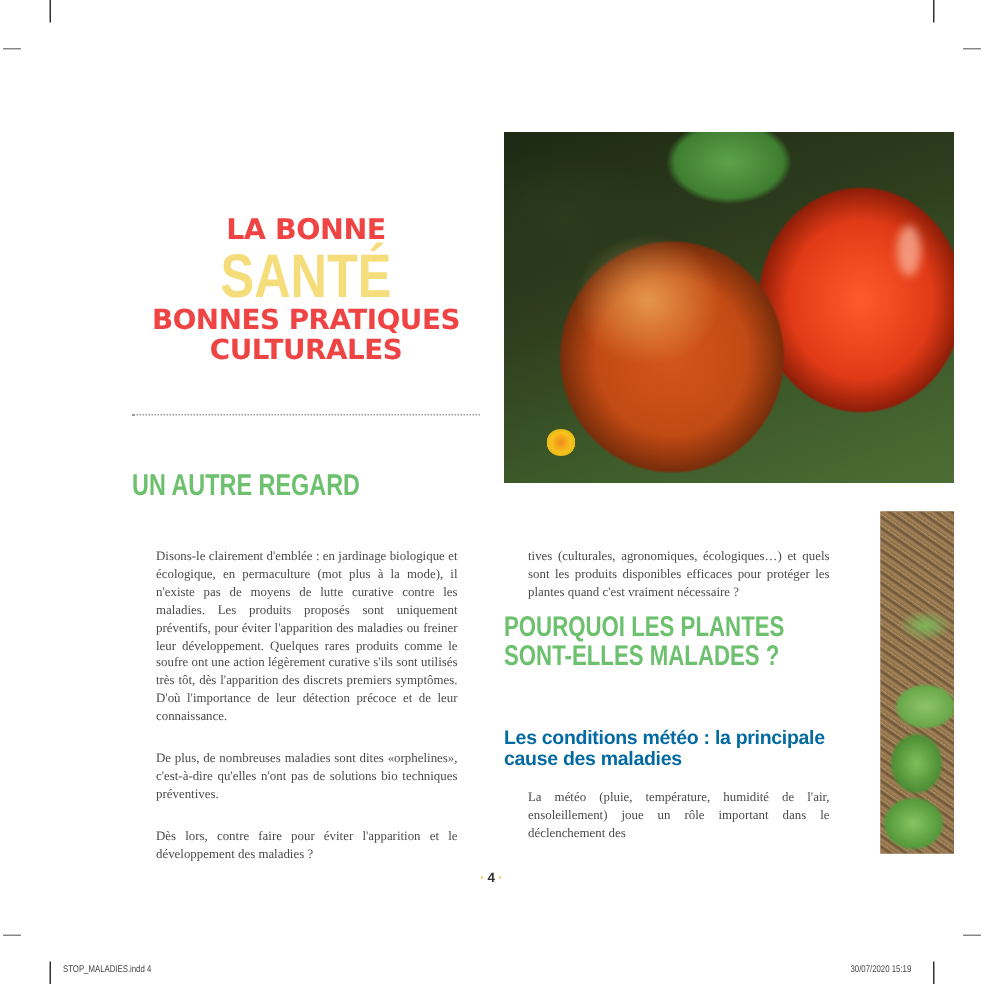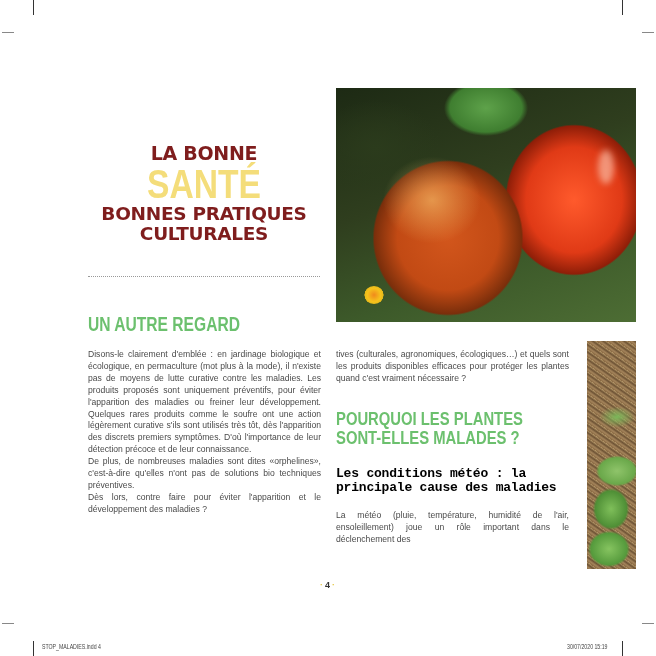--- a/index.html
+++ b/index.html
@@ -4,38 +4,38 @@
 <style>
   * { box-sizing: border-box; margin: 0; padding: 0; }
   html, body { width: 656px; height: 656px; background: #ffffff; overflow: hidden; }
   body { position: relative; font-family: "Liberation Sans", sans-serif; color: #444; }
 
   .crop { position: absolute; background: #333; }
   .crop.v { width: 1px; height: 15px; }
   .crop.h { width: 12px; height: 1px; background: #888; }
 
   .title-block { position: absolute; left: 84px; top: 142px; width: 240px; text-align: center; }
-  .title-line { font-family: "DejaVu Sans", sans-serif; font-weight: bold; color: #7f1d1d; letter-spacing: -0.3px; }
+  .title-line { font-family: "DejaVu Sans", sans-serif; font-weight: bold; color: #ef4444; letter-spacing: -0.3px; }
   .t1 { font-size: 19px; line-height: 22px; }
   .t2 { font-family: "Liberation Sans", sans-serif; font-weight: bold; font-size: 41px; line-height: 40px; color: #f4dd7a; transform: scaleX(0.82); letter-spacing: 0px; }
   .t3 { font-size: 18.5px; line-height: 20px; }
 
   .dotted { position: absolute; left: 88px; top: 276px; width: 232px; border-top: 1px dotted #999; }
 
   .h-green { position: absolute; font-family: "Liberation Sans", sans-serif; font-weight: bold; color: #6cc06e; transform-origin: left top; transform: scaleX(0.78); white-space: nowrap; }
   .h1 { left: 88px; top: 313px; font-size: 20px; }
   .h2 { left: 336px; top: 409px; font-size: 19px; line-height: 19px; }
 
   .col { position: absolute; font-size: 8.6px; line-height: 11.9px; color: #4a4a4a; text-align: justify; }
-  .col p { margin: 0; }
+  .col p { margin: 16px; font-family: Liberation Serif, serif; }
   .colA { left: 88px; top: 349px; width: 233px; }
   .colB { left: 336px; top: 349px; width: 233px; }
   .colC { left: 336px; top: 510px; width: 233px; }
 
-  .subhead { position: absolute; left: 336px; top: 467px; width: 240px; font-family: Liberation Mono, monospace; font-weight: bold; font-size: 13px; line-height: 14px; color: #000000; letter-spacing: -0.2px; }
+  .subhead { position: absolute; left: 336px; top: 485px; width: 240px; font-family: Liberation Sans, sans-serif; font-weight: bold; font-size: 13px; line-height: 14px; color: #0369a1; letter-spacing: -0.2px; }
 
   .photo-tomato { position: absolute; left: 336px; top: 88px; width: 300px; height: 234px; overflow: hidden;
     background:
       radial-gradient(ellipse 70px 62px at 96px 112px, rgba(255,210,120,0.55), transparent 70%),
       radial-gradient(ellipse 92px 95px at 112px 150px, #d2561c 0%, #c24a14 55%, #7a2e0b 80%, transparent 82%),
       radial-gradient(ellipse 80px 88px at 238px 112px, #ff5a2c 0%, #e03a16 60%, #8f1e08 84%, transparent 86%),
       radial-gradient(ellipse 60px 40px at 150px 20px, #5ea24a 0%, #3f7e30 60%, transparent 70%),
       radial-gradient(ellipse 80px 60px at 40px 60px, #2b3b1c 0%, transparent 80%),
       linear-gradient(160deg, #1d2a14 0%, #2f3e1e 40%, #3d5a2a 70%, #4d6d34 100%);
   }

